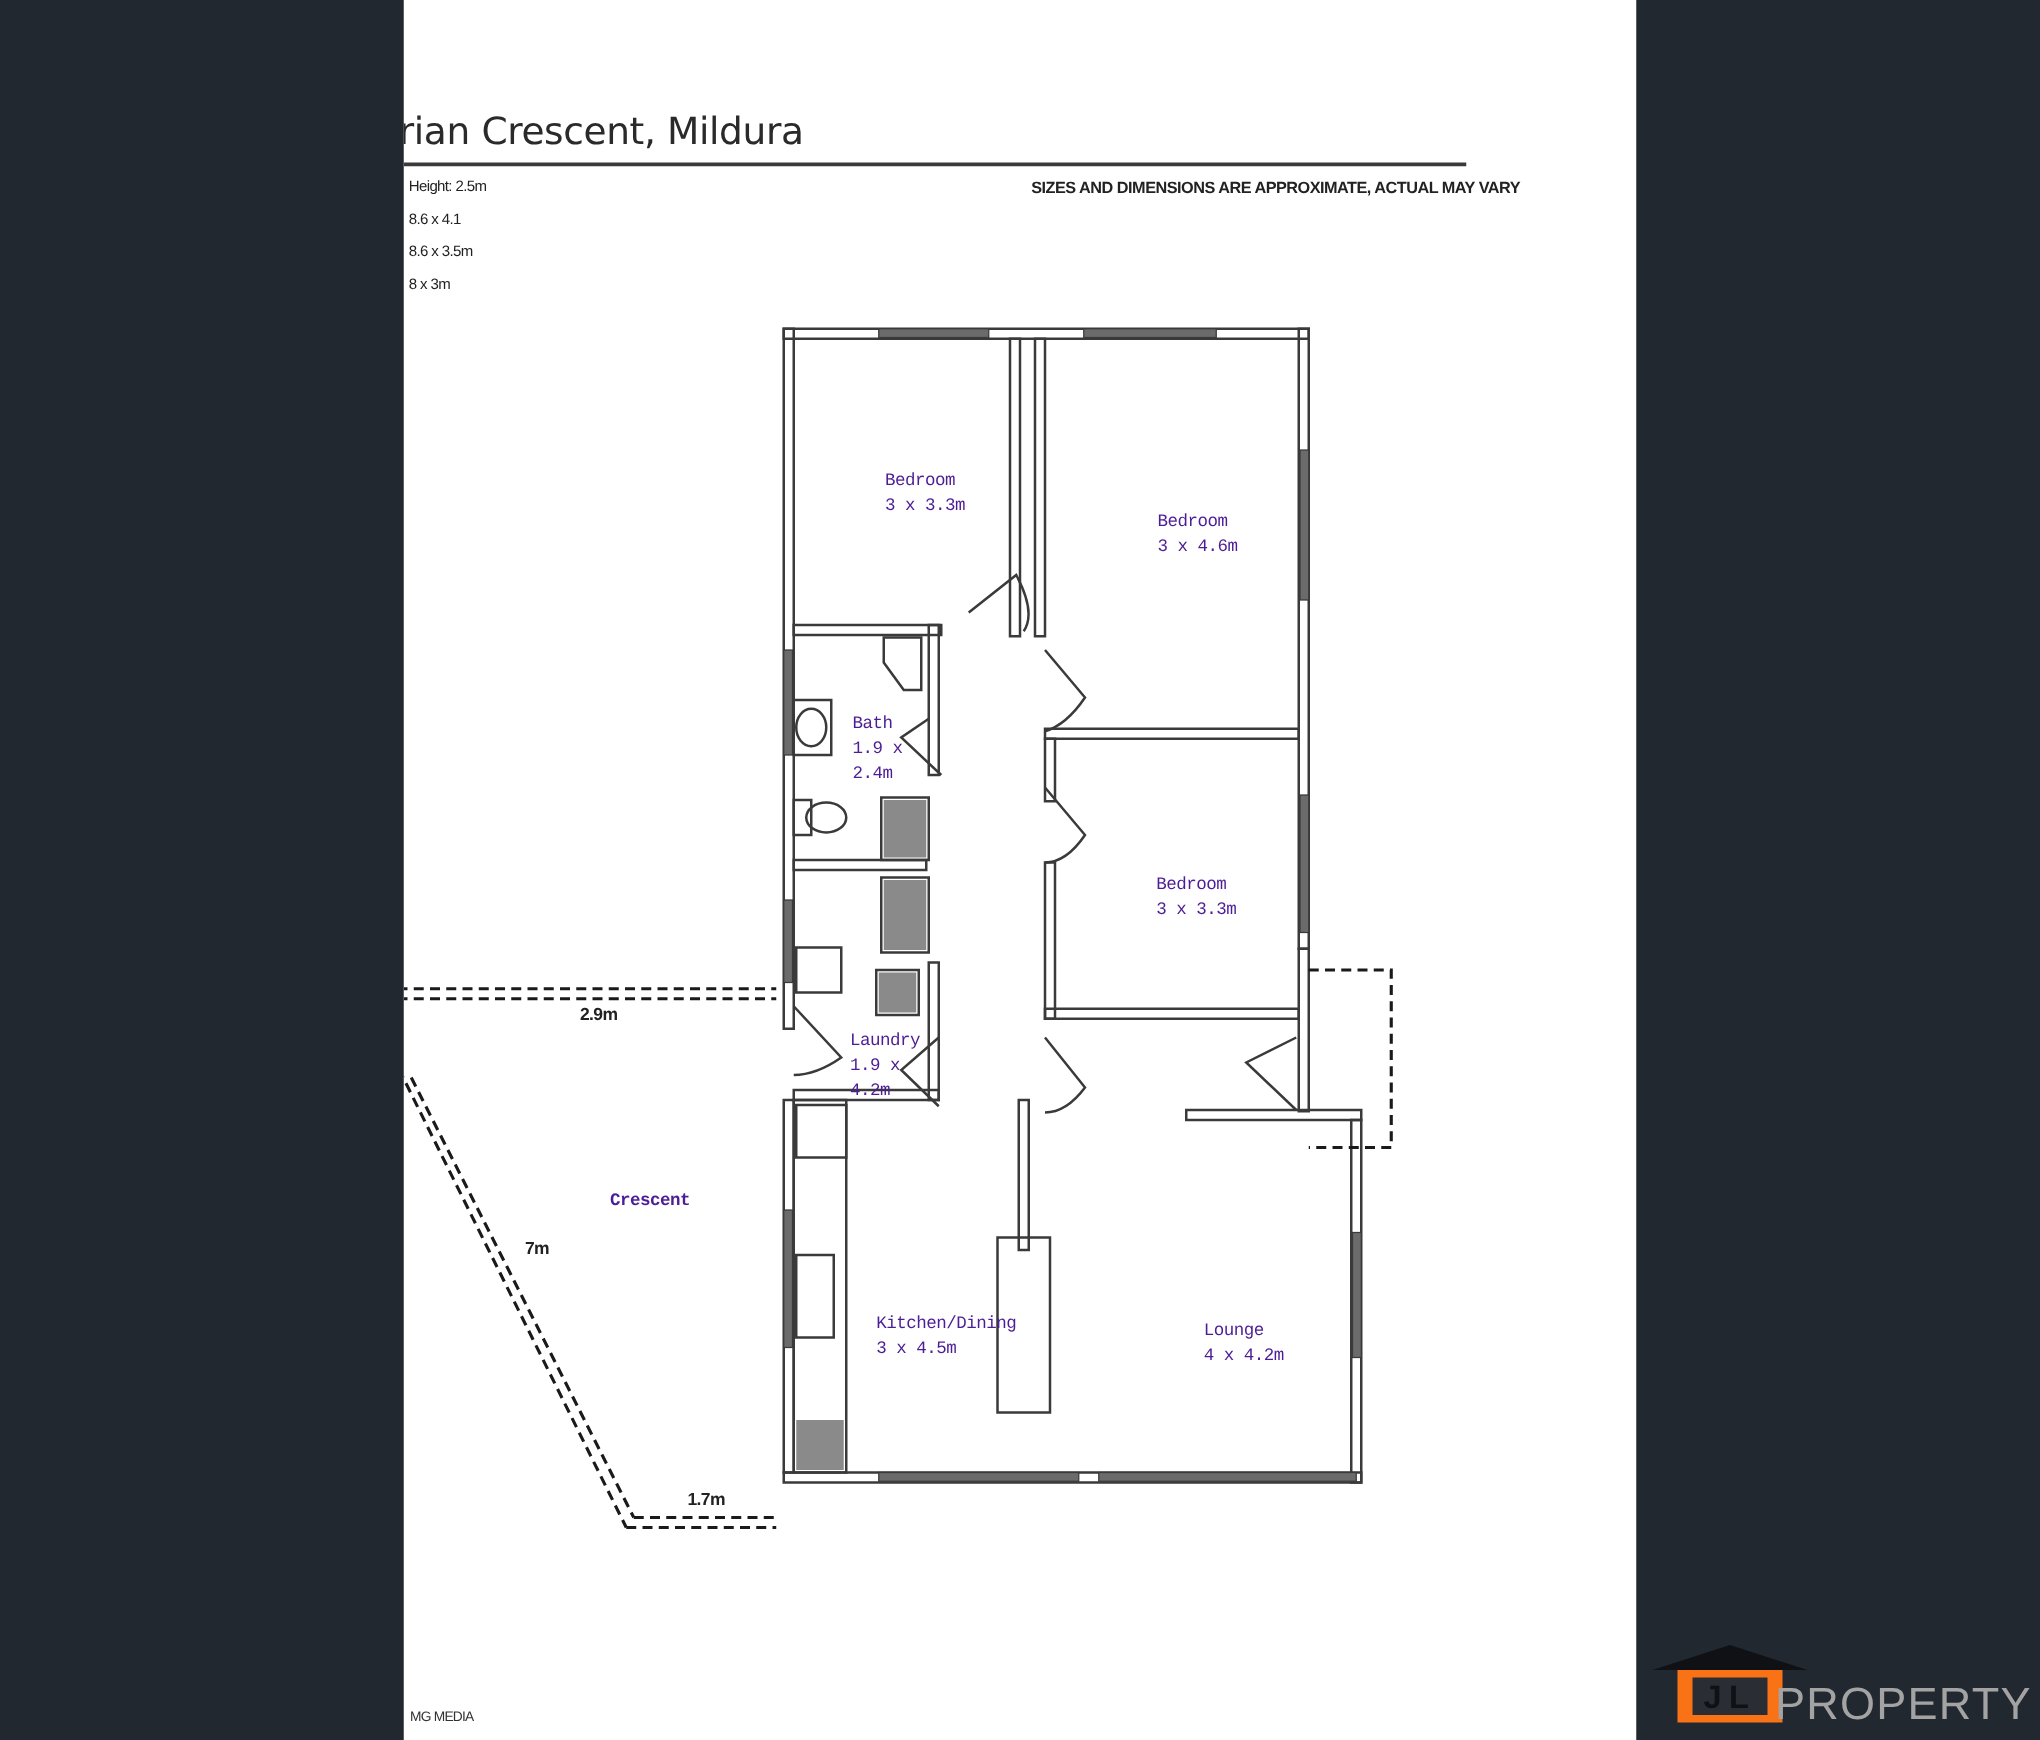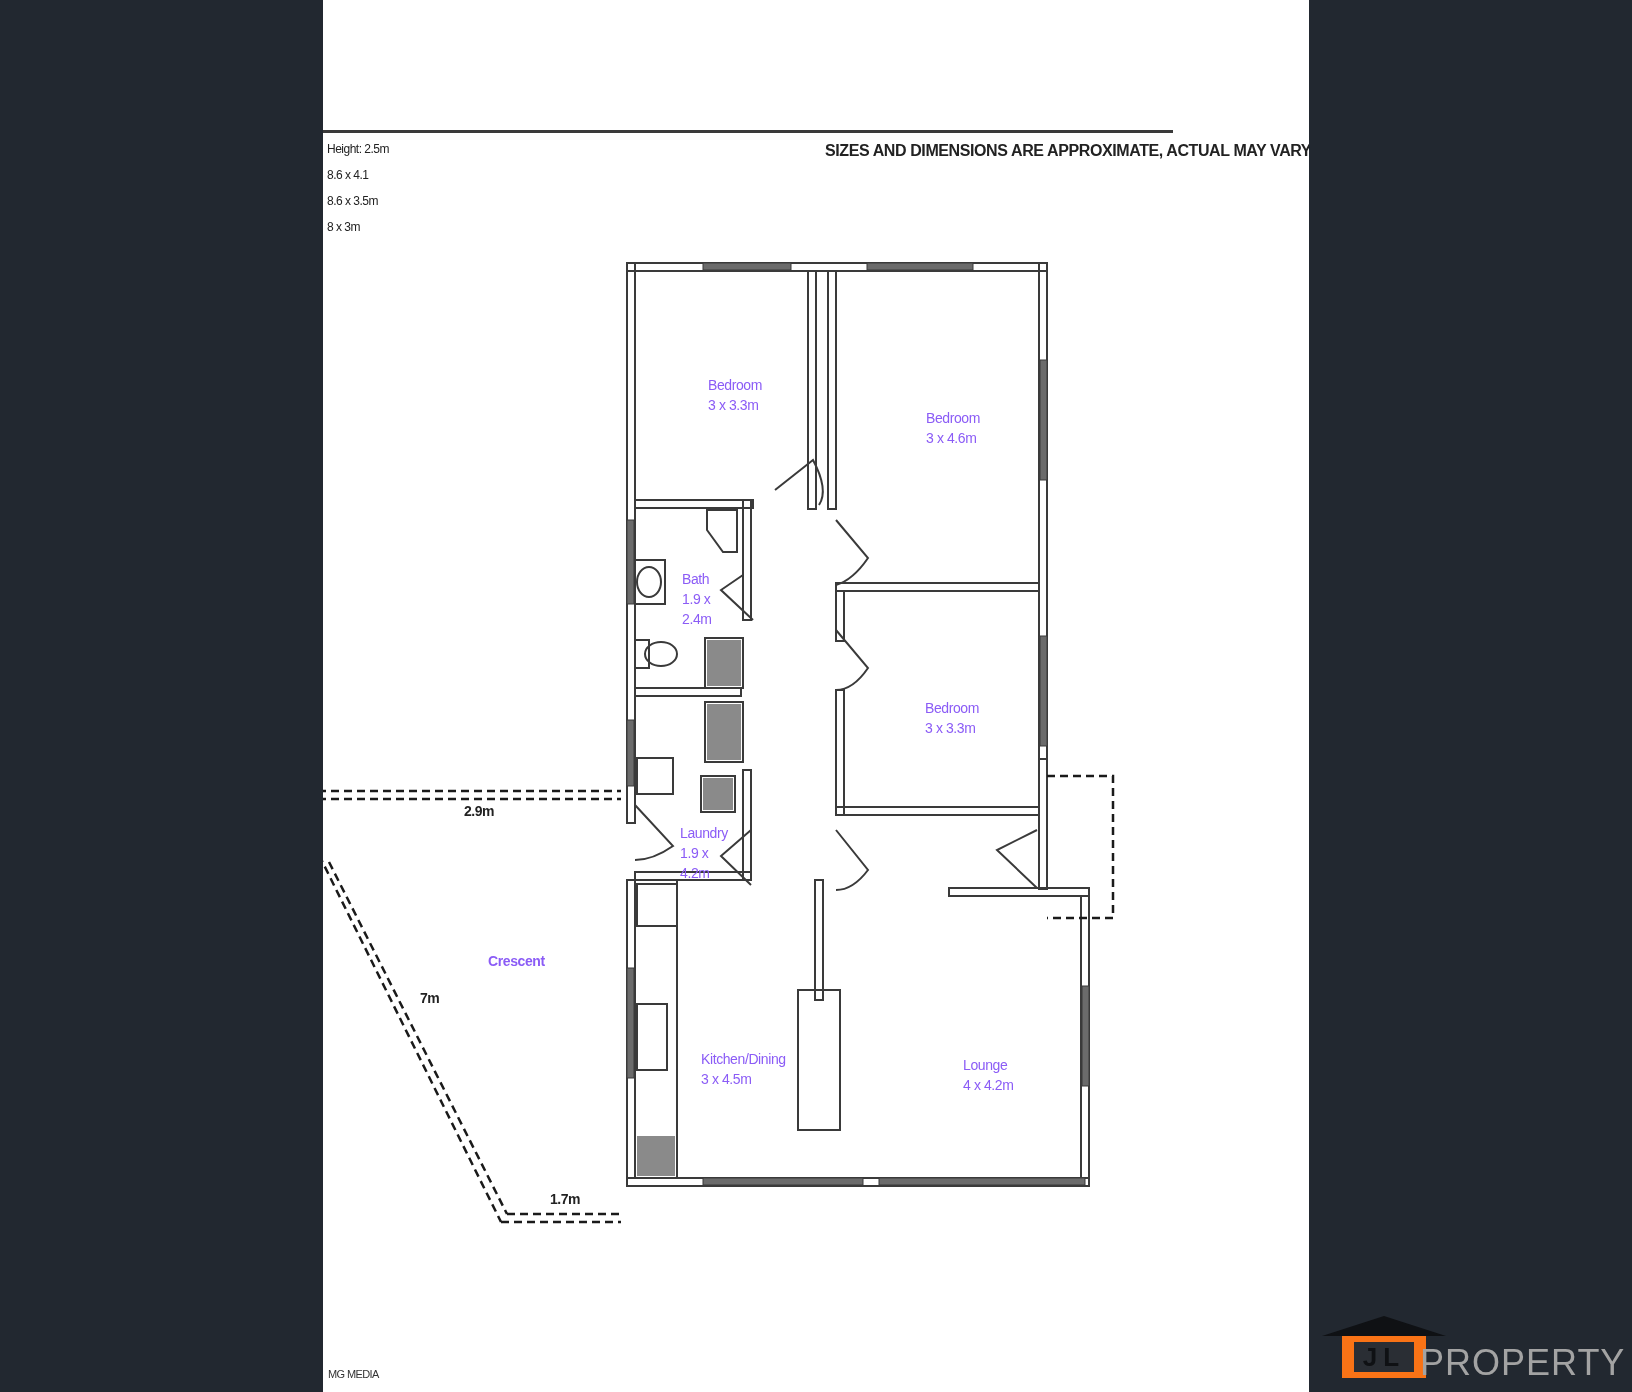--- a/index.html
+++ b/index.html
@@ -19,31 +19,31 @@
     font-size: 30px; color: #2a2a2a; letter-spacing: -0.3px;
     white-space: nowrap;
   }
   .title-rule {
     position: absolute; left: 0; top: 130px; width: 850px; height: 3px;
     background: #3a3a3a;
   }
   .disclaimer {
     position: absolute; left: 502px; top: 142px;
     font-family: "Liberation Sans", sans-serif;
-    font-size: 16px; font-weight: bold; color: #222; letter-spacing: -0.4px;
+    font-size: 13px; font-weight: bold; color: #222; letter-spacing: -0.4px;
     white-space: nowrap;
   }
   .spec {
     position: absolute; left: 4px; font-size: 12px; color: #222;
     font-family: "Liberation Sans", sans-serif; letter-spacing: -0.5px;
     white-space: nowrap;
   }
   .room-label {
-    position: absolute; font-size: 14px; line-height: 20px; color: #8b5cf6;
-    font-family: Liberation Sans, sans-serif; letter-spacing: -0.4px;
+    position: absolute; font-size: 14px; line-height: 20px; color: #4c1d95;
+    font-family: Liberation Mono, monospace; letter-spacing: -0.4px;
     white-space: nowrap;
   }
   .dim-label {
     position: absolute; font-size: 14px; font-weight: bold; color: #222;
     font-family: "Liberation Sans", sans-serif; letter-spacing: -0.5px;
     white-space: nowrap;
   }
   .plan-svg { position: absolute; left: 0; top: 0; }
   .credit {
     position: absolute; left: 5px; top: 1368px;
@@ -72,20 +72,21 @@
     position: absolute; left: 98px; top: 26px;
     color: #a3a3a3; font-size: 36px; letter-spacing: 1px;
     font-family: "Liberation Sans", sans-serif;
   }
 </style>
 </head>
 <body>
 
 <div class="page">
 
+  <div class="title">rian Crescent, Mildura</div>
   <div class="title-rule"></div>
   <div class="disclaimer">SIZES AND DIMENSIONS ARE APPROXIMATE, ACTUAL MAY VARY</div>
 
   <div class="spec" style="top:142px">Height: 2.5m</div>
   <div class="spec" style="top:168px">8.6 x 4.1</div>
   <div class="spec" style="top:194px">8.6 x 3.5m</div>
   <div class="spec" style="top:220px">8 x 3m</div>
 
   <svg class="plan-svg" width="986" height="1392">
     <g fill="none" stroke="#3a3a3a" stroke-width="2">

